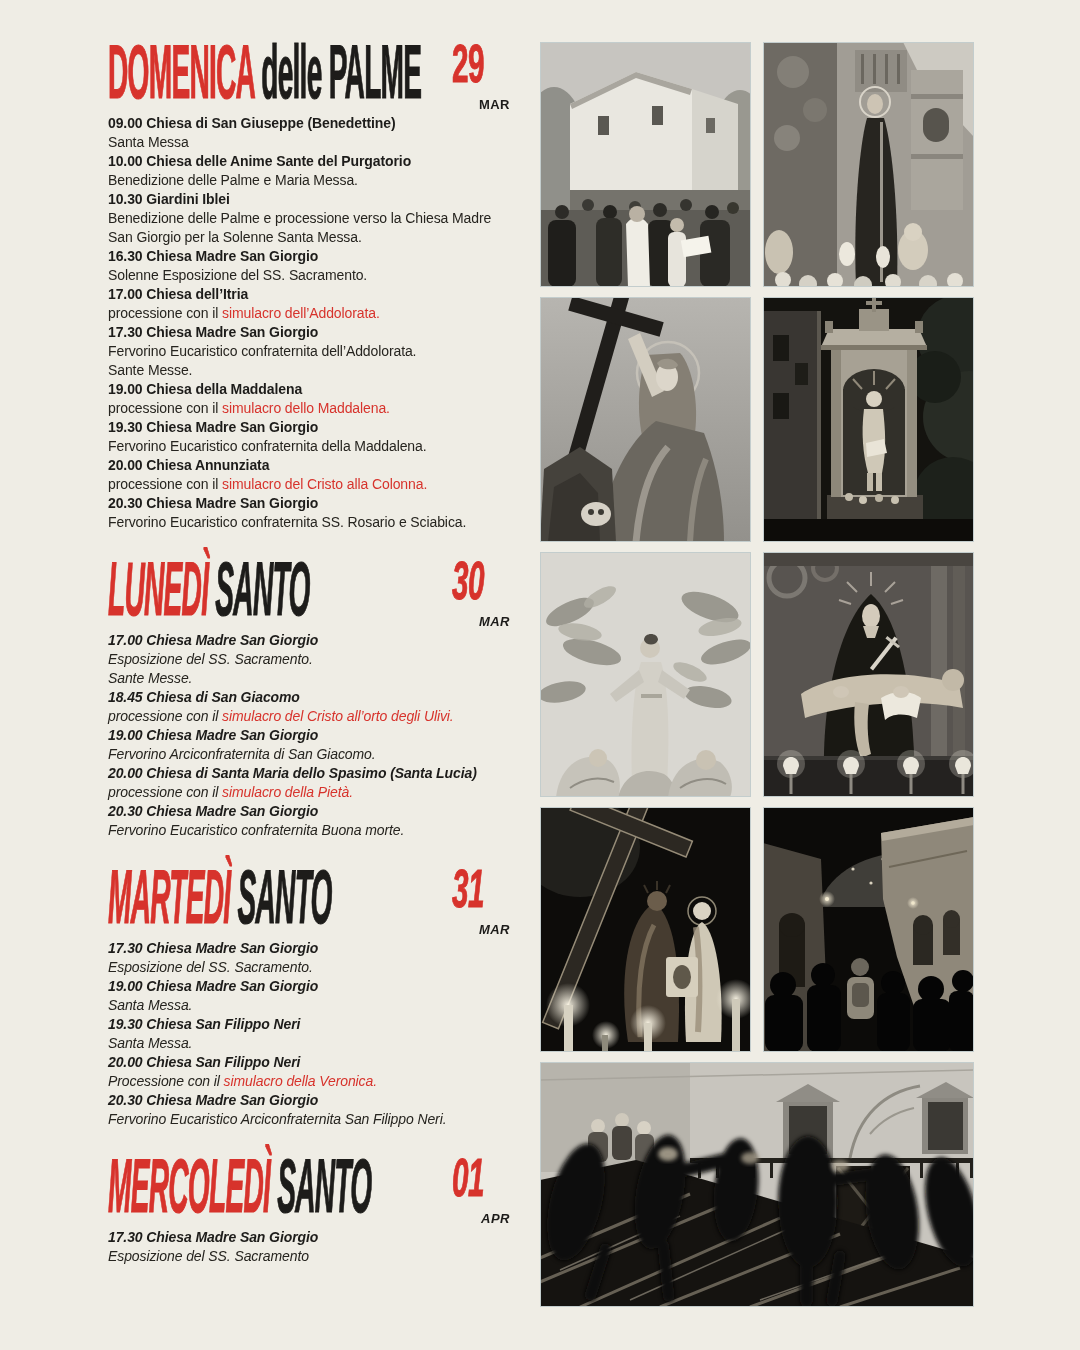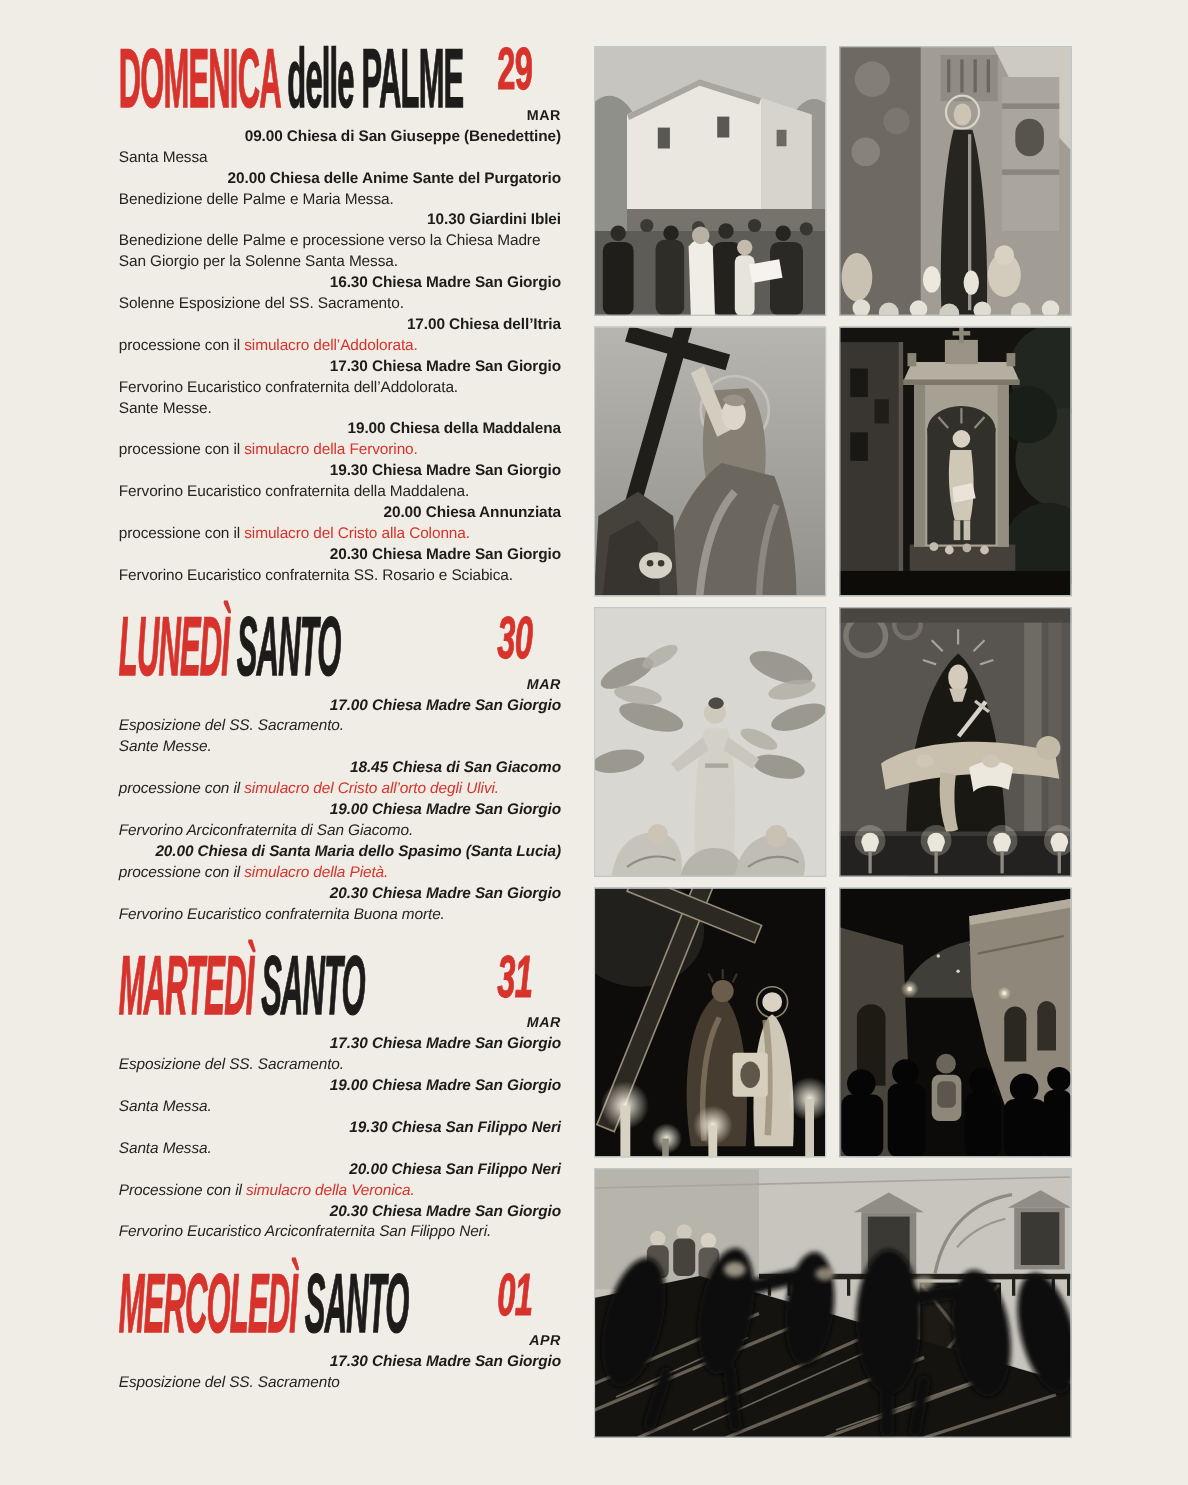--- a/index.html
+++ b/index.html
@@ -54,21 +54,21 @@
   .date .month{
     display:block;
     color:var(--ink);
     font-weight:700;
     font-size:13px;line-height:13px;
     letter-spacing:0.5px;
     margin-top:12px;
   }
   .entries{margin-top:8px;}
   .entry{font-size:14px;line-height:19px;letter-spacing:-0.1px;}
-  .entry-bold{font-weight:700;color:var(--ink);text-align:right;}
+  .entry-bold{font-weight:700;color:var(--ink);}
   .entry-detail{font-weight:400;color:#26241f;}
   .d-red{color:var(--red);}
   .photo-grid{
     width:434px;flex:none;margin-left:30px;
     display:grid;
     grid-template-columns:211px 211px;
     grid-auto-rows:245px;
     gap:10px 12px;
     align-content:start;
   }
@@ -95,21 +95,21 @@
         <span class="month">MAR</span>
       </div>
     </header>
     <div class="entries">
   <div class="entry">
     <div class="entry-bold">09.00 Chiesa di San Giuseppe (Benedettine)</div>
     <div class="entry-detail"><span class="d-normal">Santa Messa</span><span class="d-red"></span></div>
   </div>
 
   <div class="entry">
-    <div class="entry-bold">20.00 Chiesa delle Anime Sante del Purgatorio</div>
+    <div class="entry-bold">10.00 Chiesa delle Anime Sante del Purgatorio</div>
     <div class="entry-detail"><span class="d-normal">Benedizione delle Palme e Maria Messa.</span><span class="d-red"></span></div>
   </div>
 
   <div class="entry">
     <div class="entry-bold">10.30 Giardini Iblei</div>
     <div class="entry-detail"><span class="d-normal">Benedizione delle Palme e processione verso la Chiesa Madre San Giorgio per la Solenne Santa Messa.</span><span class="d-red"></span></div>
   </div>
 
   <div class="entry">
     <div class="entry-bold">16.30 Chiesa Madre San Giorgio</div>
@@ -125,21 +125,21 @@
     <div class="entry-bold">17.30 Chiesa Madre San Giorgio</div>
     <div class="entry-detail"><span class="d-normal">Fervorino Eucaristico confraternita dell’Addolorata.</span><span class="d-red"></span></div>
   </div>
 
   <div class="entry">
     <div class="entry-detail"><span class="d-normal">Sante Messe.</span><span class="d-red"></span></div>
   </div>
 
   <div class="entry">
     <div class="entry-bold">19.00 Chiesa della Maddalena</div>
-    <div class="entry-detail"><span class="d-normal">processione con il </span><span class="d-red">simulacro della Fervorino.</span></div>
+    <div class="entry-detail"><span class="d-normal">processione con il </span><span class="d-red">simulacro dello Maddalena.</span></div>
   </div>
 
   <div class="entry">
     <div class="entry-bold">19.30 Chiesa Madre San Giorgio</div>
     <div class="entry-detail"><span class="d-normal">Fervorino Eucaristico confraternita della Maddalena.</span><span class="d-red"></span></div>
   </div>
 
   <div class="entry">
     <div class="entry-bold">20.00 Chiesa Annunziata</div>
     <div class="entry-detail"><span class="d-normal">processione con il </span><span class="d-red">simulacro del Cristo alla Colonna.</span></div>

